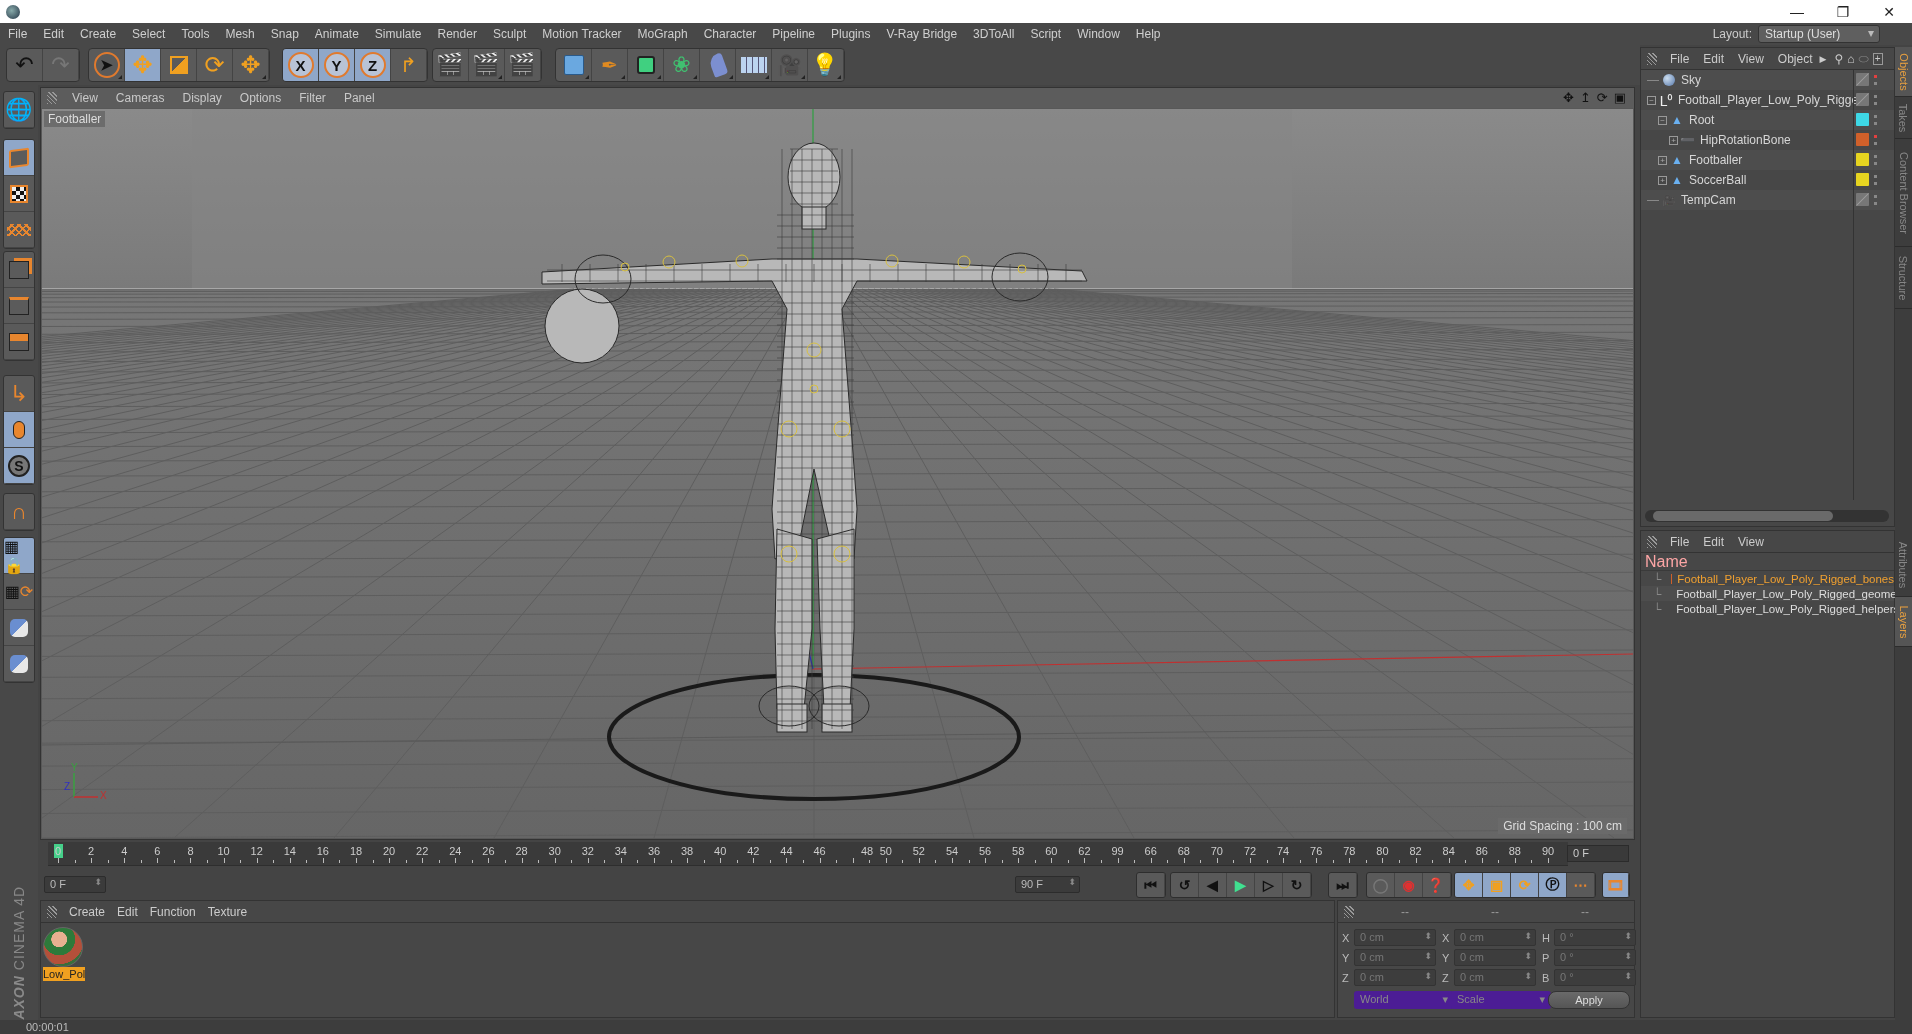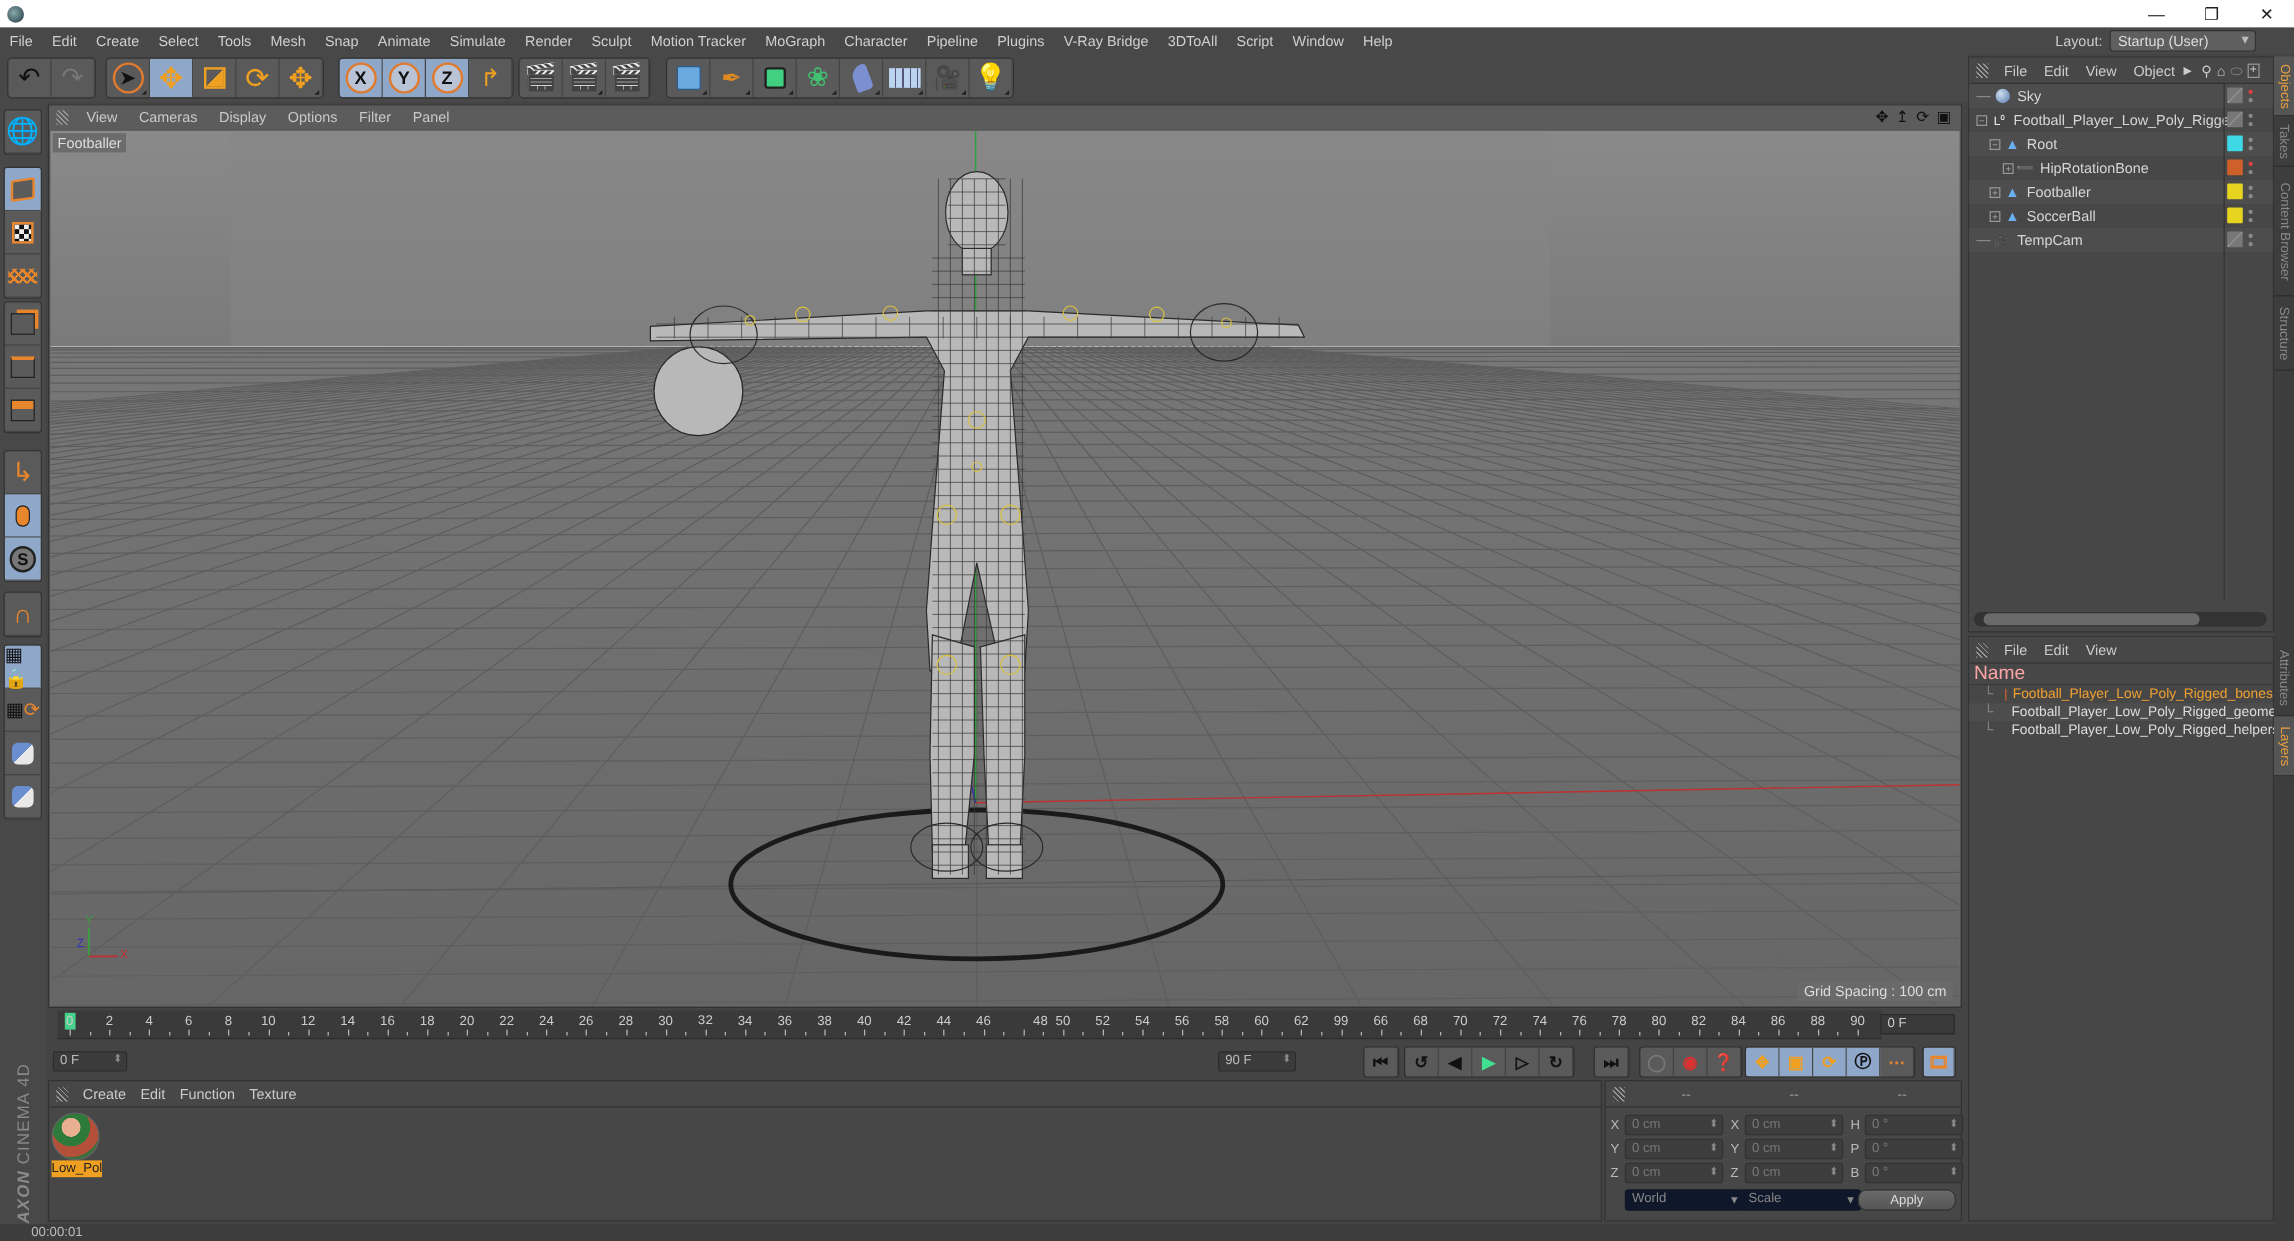--- a/index.html
+++ b/index.html
@@ -51,21 +51,21 @@
 #material{position:absolute;left:2px;top:26px;width:42px;height:56px}
 #material .ball{width:40px;height:40px;border-radius:50%;background:radial-gradient(circle at 40% 30%,#e8b090 0 22%,#2e7a3a 23% 45%,#b4503a 46% 70%,#3a6e3a 71%);border:1px solid #666}
 #material .lbl{width:42px;height:14px;background:#f0a020;color:#222;font-size:11px;text-align:center;line-height:14px}
 #coords{left:1337px;top:900px;width:298px;height:118px;background:#474747;border:1px solid #333}
 #coords .hdr{height:22px;display:flex;align-items:center;border-bottom:1px solid #333;color:#999}
 #coords .hdr span{width:90px;text-align:center}
 .crow{position:absolute;left:4px;display:flex;align-items:center;gap:2px}
 .crow .ax{width:10px;color:#bbb;font-size:11px}
 .cfield{width:82px;height:17px;background:#3d3d3d;border:1px solid #333;border-radius:2px;color:#777;font-size:11px;padding:1px 5px;position:relative;margin-right:4px}
 .cfield:after{content:"⬍";position:absolute;right:3px;top:1px;font-size:9px;color:#888}
-.cdrop{position:absolute;top:90px;width:100px;height:18px;background:#0f172a;border-radius:3px;color:#888;font-size:11px;padding:2px 6px}
+.cdrop{position:absolute;top:90px;width:100px;height:18px;background:#4c1d95;border-radius:3px;color:#888;font-size:11px;padding:2px 6px}
 .cdrop:after{content:"▾";position:absolute;right:6px;top:2px}
 #apply{position:absolute;left:210px;top:90px;width:82px;height:18px;background:linear-gradient(#6a6a6a,#555);border-radius:8px;border:1px solid #333;color:#ddd;font-size:11px;text-align:center;line-height:16px}
 #maxon{left:0;top:900px;width:38px;height:118px;display:flex;align-items:center;justify-content:center}
 #maxon div{transform:rotate(-90deg);white-space:nowrap;font-size:14px;color:#888;letter-spacing:1px}
 #maxon b{font-weight:900;font-style:italic;color:#8a8a8a}
 #statusbar{left:0;top:1020px;width:1912px;height:14px;background:#3d3d3d;font-size:11px;color:#bbb;display:flex;align-items:center}
 #statusbar .time{width:62px;padding-left:26px}
 #statusbar .msg{padding-left:18px;border-left:1px solid #555}
 #objmgr{left:1640px;top:47px;width:255px;height:480px;background:#474747;border:1px solid #333}
 .pmenu{height:22px;display:flex;align-items:center;border-bottom:1px solid #333;background:#474747}
@@ -606,21 +606,21 @@
       <span class="tick" style="left: 423.889px; height: 3px;"></span>
       <span class="tick-label" style="left: 440.444px;">26</span>
       <span class="tick" style="left: 440.444px; height: 5px;"></span>
       <span class="tick" style="left: 457px; height: 3px;"></span>
       <span class="tick-label" style="left: 473.556px;">28</span>
       <span class="tick" style="left: 473.556px; height: 5px;"></span>
       <span class="tick" style="left: 490.111px; height: 3px;"></span>
       <span class="tick-label" style="left: 506.667px;">30</span>
       <span class="tick" style="left: 506.667px; height: 5px;"></span>
       <span class="tick" style="left: 523.222px; height: 3px;"></span>
-      <span class="tick-label" style="left: 539.778px; font-family: Liberation Mono, monospace;">32</span>
+      <span class="tick-label" style="left: 539.778px;">32</span>
       <span class="tick" style="left: 539.778px; height: 5px;"></span>
       <span class="tick" style="left: 556.333px; height: 3px;"></span>
       <span class="tick-label" style="left: 572.889px;">34</span>
       <span class="tick" style="left: 572.889px; height: 5px;"></span>
       <span class="tick" style="left: 589.444px; height: 3px;"></span>
       <span class="tick-label" style="left: 606px;">36</span>
       <span class="tick" style="left: 606px; height: 5px;"></span>
       <span class="tick" style="left: 622.556px; height: 3px;"></span>
       <span class="tick-label" style="left: 639.111px;">38</span>
       <span class="tick" style="left: 639.111px; height: 5px;"></span>
@@ -843,21 +843,21 @@
           <span style="display:block;width:12px;height:12px;border-radius:50%;background:radial-gradient(circle at 35% 35%,#cde,#57a)"></span>
         </span>
         <span>Sky</span>
         <span class="chip" style="background: linear-gradient(135deg, rgb(119, 119, 119) 45%, rgb(153, 153, 153) 50%, rgb(119, 119, 119) 55%);"></span>
         <span class="dots" style="background: radial-gradient(circle at 50% 25%, rgb(224, 64, 64) 1.5px, transparent 2px), radial-gradient(circle at 50% 75%, rgb(136, 136, 136) 1.5px, transparent 2px);"></span>
       </div>
       <div class="orow" style="top: 20px;">
         <span style="width: 6px;"></span>
         <span class="exp">−</span>
         <span class="ic">
-          <span style="color:#eee;font-weight:normal;font-size:10px">L⁰</span>
+          <span style="color:#eee;font-weight:normal;font-size:14px">L⁰</span>
         </span>
         <span>Football_Player_Low_Poly_Rigged</span>
         <span class="chip" style="background: linear-gradient(135deg, rgb(119, 119, 119) 45%, rgb(153, 153, 153) 50%, rgb(119, 119, 119) 55%);"></span>
         <span class="dots"></span>
       </div>
       <div class="orow" style="top: 40px;">
         <span style="width: 17px;"></span>
         <span class="exp">−</span>
         <span class="ic">
           <span style="color:#6ab0f0;font-size:12px">▲</span>

